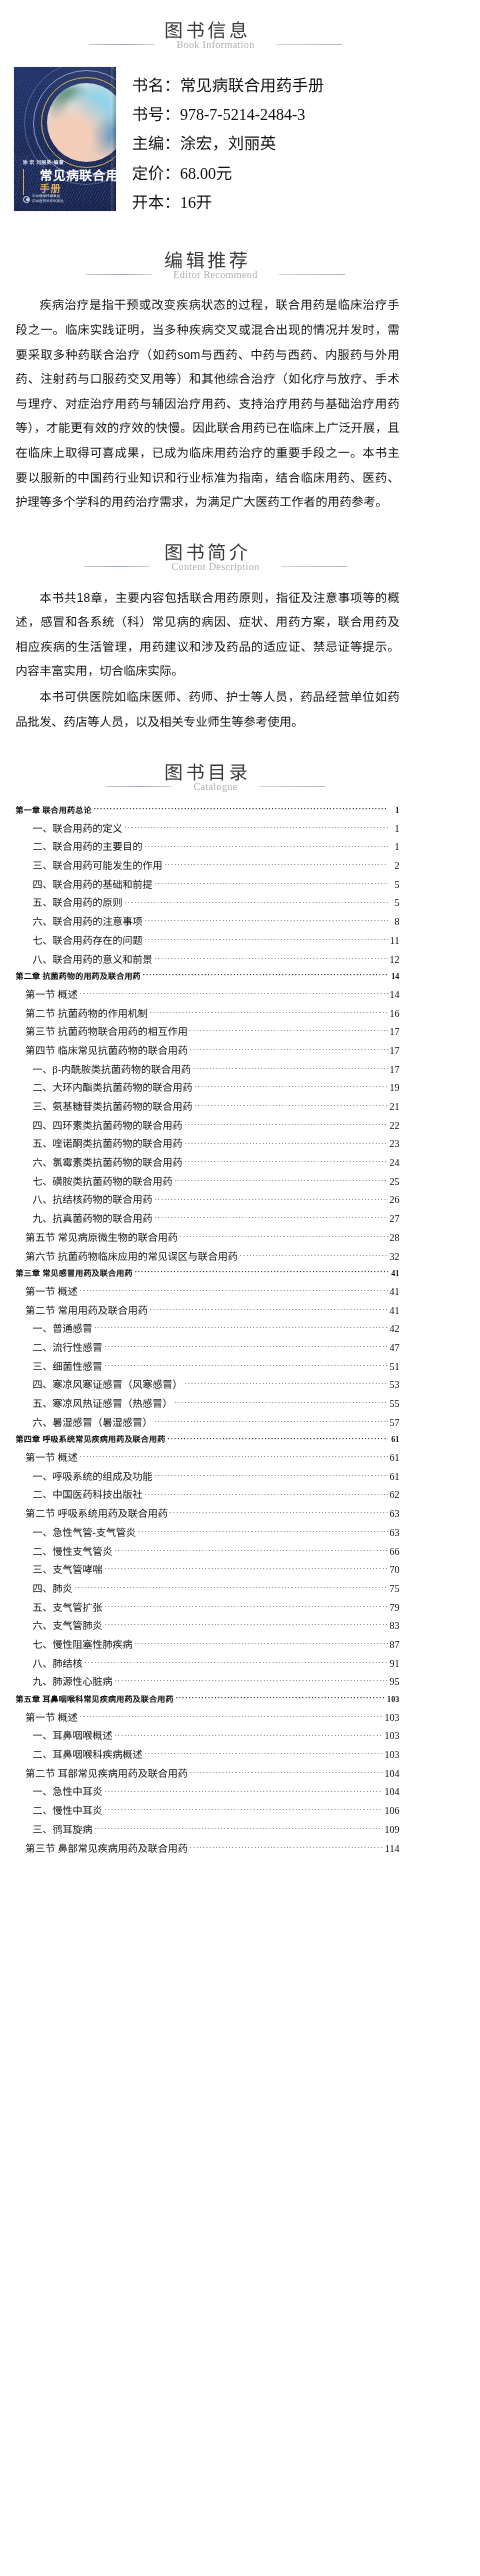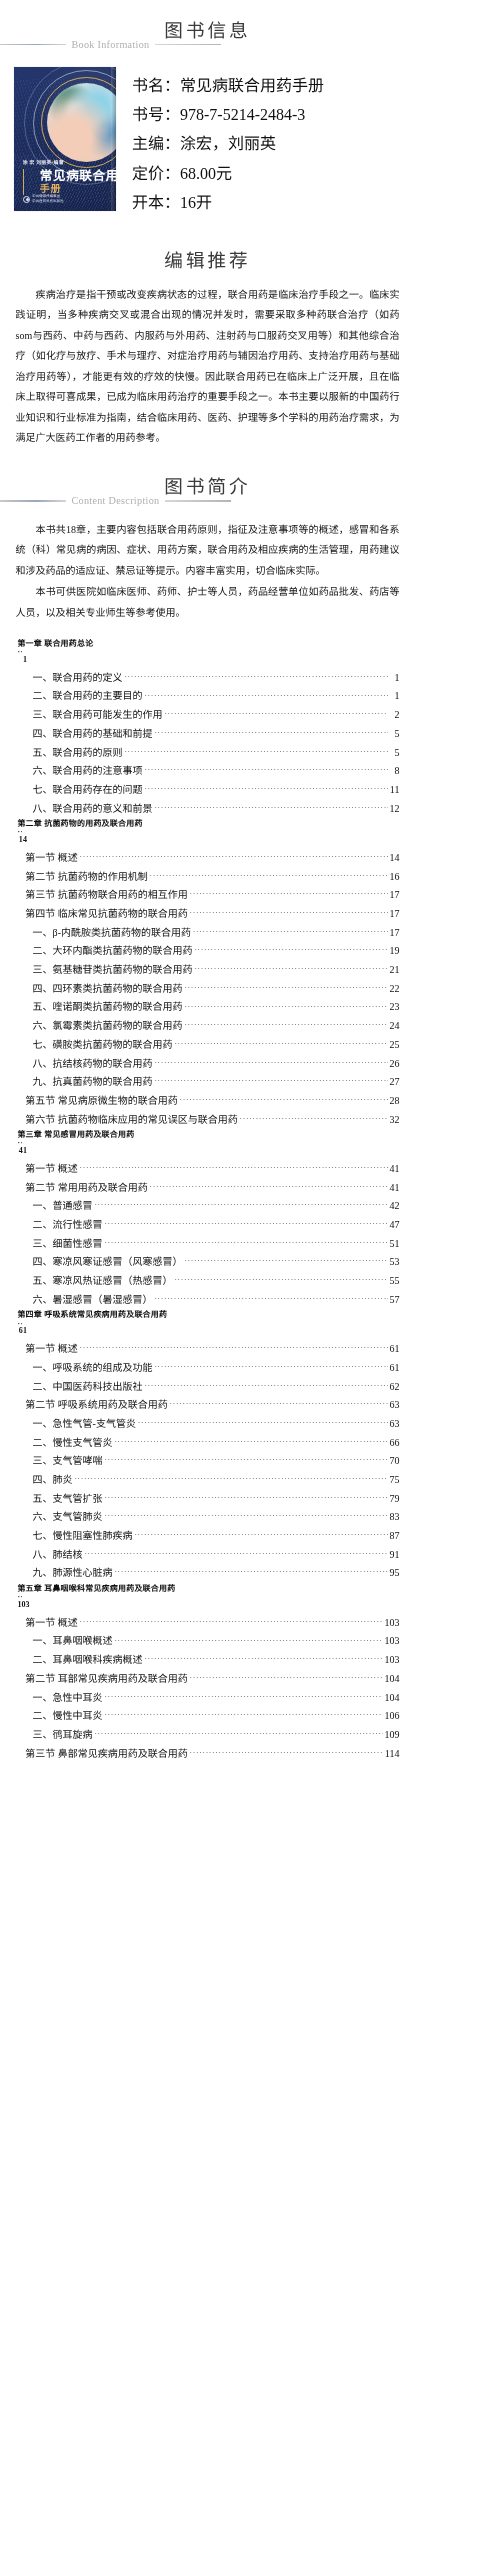--- a/index.html
+++ b/index.html
@@ -23,22 +23,24 @@
     letter-spacing: 3px;
     color: #3a3a3a;
     font-family: "Liberation Sans", "DejaVu Sans", sans-serif;
     font-weight: 400;
     line-height: 1.15;
     display: block;
   }
   .rule-row {
     display: flex;
     align-items: center;
+    justify-content: center;
     margin-top: -2.4px;
-    gap: 0;
+    gap: 16px;
+    margin-left: 16px;
   }
   .rule {
     height: 1.2px;
     width: 66px;
     background: linear-gradient(90deg, #c9c9c9 0%, #9aa7b8 55%, #d6d6d6 100%);
     flex: 0 0 auto;
   }
   .rule.right { background: linear-gradient(90deg, #d6d6d6 0%, #b4b4b4 100%); }
   .en {
     font-size: 10.2px;
@@ -148,28 +150,28 @@
     line-height: 1.0;
     margin-bottom: 13.2px;
     color: #111;
     white-space: nowrap;
     font-family: "Liberation Serif", "DejaVu Serif", serif;
   }
 
   
   .body-wrap { padding: 9.6px 15.6px 6px 15.6px; }
   .para {
-    font-size: 10px;
+    font-size: 12px;
     line-height: 2.05;
     text-align: justify;
     text-justify: inter-ideograph;
     text-indent: 2em;
     color: #141414;
     margin-bottom: 1.2px;
-    font-family: Liberation Serif, serif;
+    font-family: Liberation Sans, sans-serif;
   }
 
   
   .toc { padding: 9.6px 15.6px 0 15.6px; }
   .toc-item {
     display: flex;
     align-items: baseline;
     font-size: 10px;
     line-height: 1.0;
     margin-bottom: 6.7px;
@@ -189,21 +191,21 @@
     content: "································································································································";
     letter-spacing: 0.7px;
     color: #333;
     font-size: 7.6px;
     white-space: nowrap;
     position: absolute;
     left: 0; bottom: 0.04em;
   }
   .toc-item .pageno { flex: 0 0 auto; white-space: nowrap; text-align: right; min-width: 9.6px; }
 
-  .lvl-chapter { font-weight: 700; padding-left: 0; font-size: 8px; letter-spacing: 0.1px; flex-direction: column; }
+  .lvl-chapter { font-weight: 700; padding-left: 0; font-size: 8px; letter-spacing: 0.1px; }
   .lvl-chapter .label { letter-spacing: 0.2px; }
   .lvl-section { padding-left: 9.6px; }
   .lvl-sub { padding-left: 17px; }
 </style>
 </head>
 <body>
 
 <div class="page">
 
   <div class="section-head">
@@ -254,40 +256,53 @@
         <span>定价：</span><span>68.00元</span>
       </div>
       <div class="meta-row">
         <span>开本：</span><span>16开</span>
       </div>
     </div>
   </div>
 
   <div class="section-head">
     <span class="cn">编辑推荐</span>
+    <div class="rule-row">
+      <span class="rule"></span>
+      <span class="en">Editor Recommend</span>
+      <span class="rule right"></span>
+    </div>
   </div>
 
   <div class="body-wrap">
     <p class="para">疾病治疗是指干预或改变疾病状态的过程，联合用药是临床治疗手段之一。临床实践证明，当多种疾病交叉或混合出现的情况并发时，需要采取多种药联合治疗（如药som与西药、中药与西药、内服药与外用药、注射药与口服药交叉用等）和其他综合治疗（如化疗与放疗、手术与理疗、对症治疗用药与辅因治疗用药、支持治疗用药与基础治疗用药等），才能更有效的疗效的快慢。因此联合用药已在临床上广泛开展，且在临床上取得可喜成果，已成为临床用药治疗的重要手段之一。本书主要以服新的中国药行业知识和行业标准为指南，结合临床用药、医药、护理等多个学科的用药治疗需求，为满足广大医药工作者的用药参考。</p>
   </div>
 
   <div class="section-head">
     <span class="cn">图书简介</span>
     <div class="rule-row">
       <span class="rule"></span>
       <span class="en">Content Description</span>
       <span class="rule right"></span>
     </div>
   </div>
 
   <div class="body-wrap">
     <p class="para">本书共18章，主要内容包括联合用药原则，指征及注意事项等的概述，感冒和各系统（科）常见病的病因、症状、用药方案，联合用药及相应疾病的生活管理，用药建议和涉及药品的适应证、禁忌证等提示。内容丰富实用，切合临床实际。</p>
     <p class="para">本书可供医院如临床医师、药师、护士等人员，药品经营单位如药品批发、药店等人员，以及相关专业师生等参考使用。</p>
   </div>
 
+  <div class="section-head">
+    <span class="cn">图书目录</span>
+    <div class="rule-row">
+      <span class="rule"></span>
+      <span class="en">Catalogue</span>
+      <span class="rule right"></span>
+    </div>
+  </div>
 
   <div class="toc" id="toc-list">
       <div class="toc-item lvl-chapter">
         <span class="label">第一章  联合用药总论</span>
         <span class="leader"></span>
         <span class="pageno">1</span>
       </div>
       <div class="toc-item lvl-sub">
         <span class="label">一、联合用药的定义</span>
         <span class="leader"></span>

